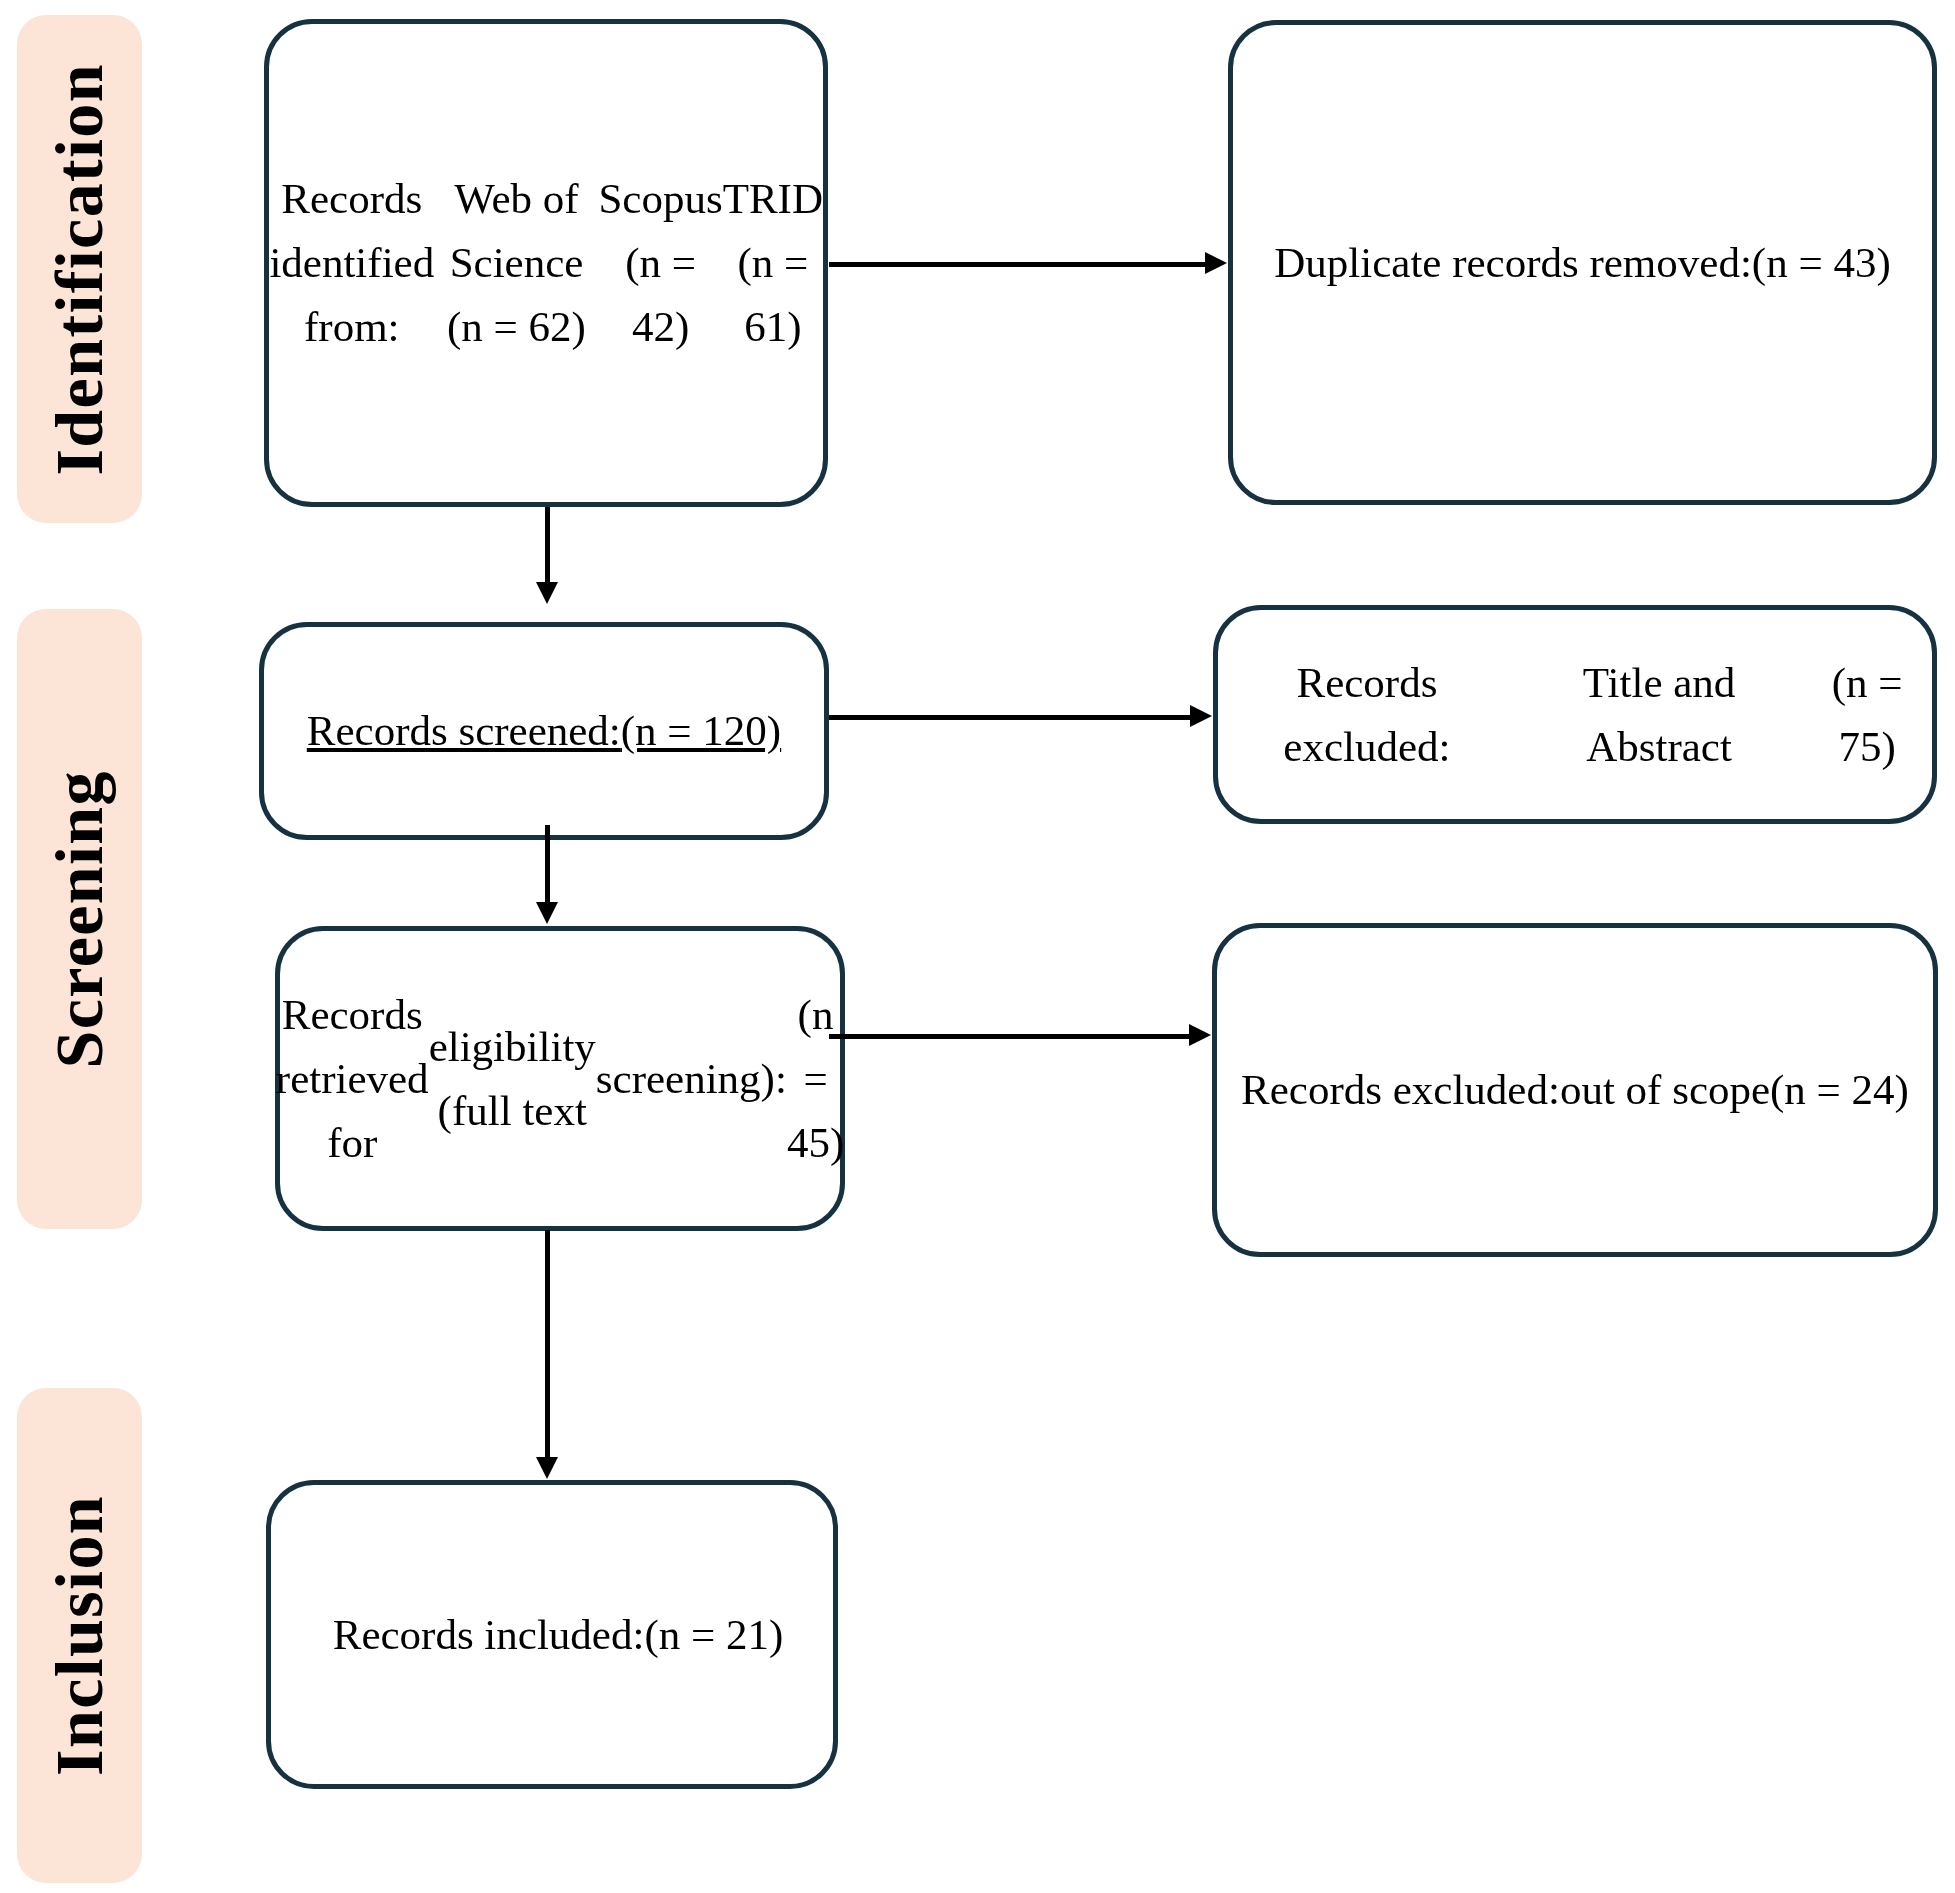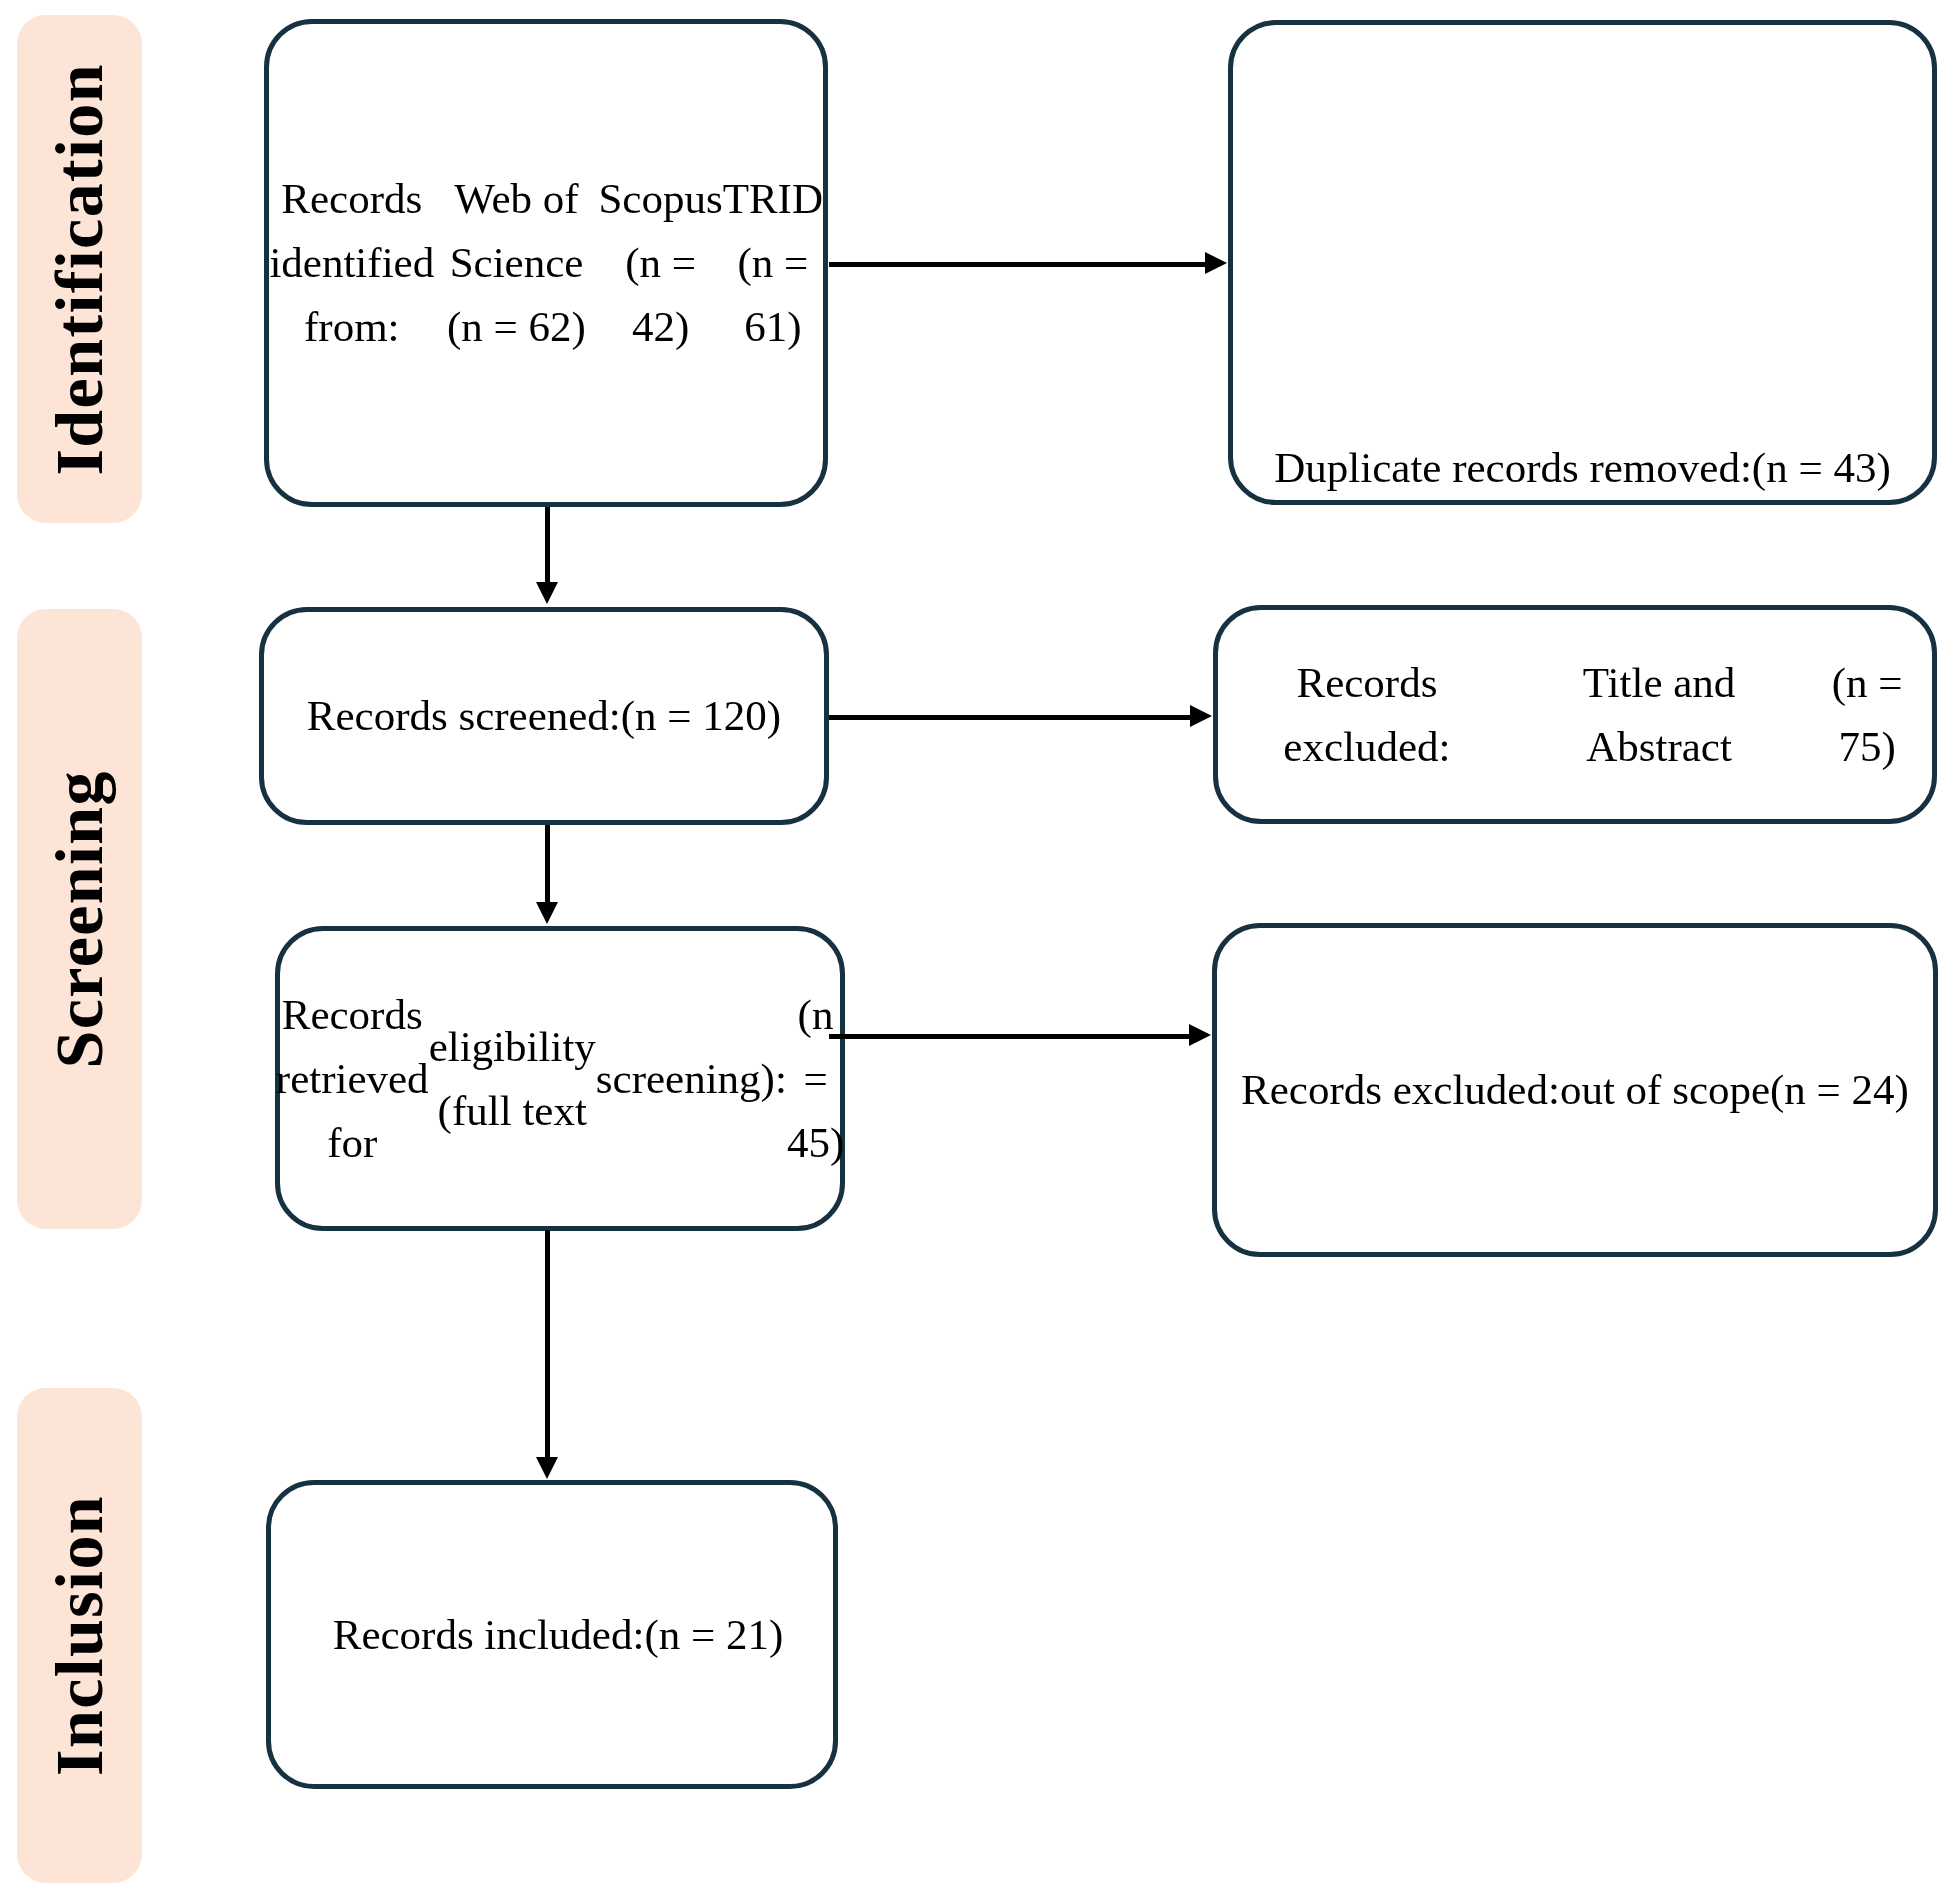--- a/index.html
+++ b/index.html
@@ -50,22 +50,22 @@
     display: flex;
     flex-direction: row;
     justify-content: center;
     align-items: center;
     text-align: center;
     font-size: 43px;
     line-height: 64px;
     color: #000000;
   }
   #box-identified     { left: 264px;  top: 19px;   width: 564px;  height: 488px; }
-  #box-duplicates     { left: 1228px; top: 20.4px;   width: 709px; height: 485px; align-items: flex-end; }
-  #box-screened       { left: 259px;  top: 607px;  width: 570px;  height: 218px; }
+  #box-duplicates     { left: 1228px; top: 20.4px;   width: 709px; height: 485px; }
+  #box-screened       { left: 259px;  top: 622px;  width: 570px;  height: 218px; text-decoration: underline; }
   #box-excluded-ta    { left: 1213px; top: 605px;  width: 724px; height: 219px; }
   #box-retrieved      { left: 275px;  top: 926px; width: 570px;  height: 305px; }
   #box-excluded-scope { left: 1212px; top: 923px; width: 726px; height: 334px; }
   #box-included       { left: 266px;  top: 1480px; width: 572px;  height: 309px; padding-left: 12px; }
 
   
   .vline {
     position: absolute;
     width: 4.8px;
     background: #000000;

